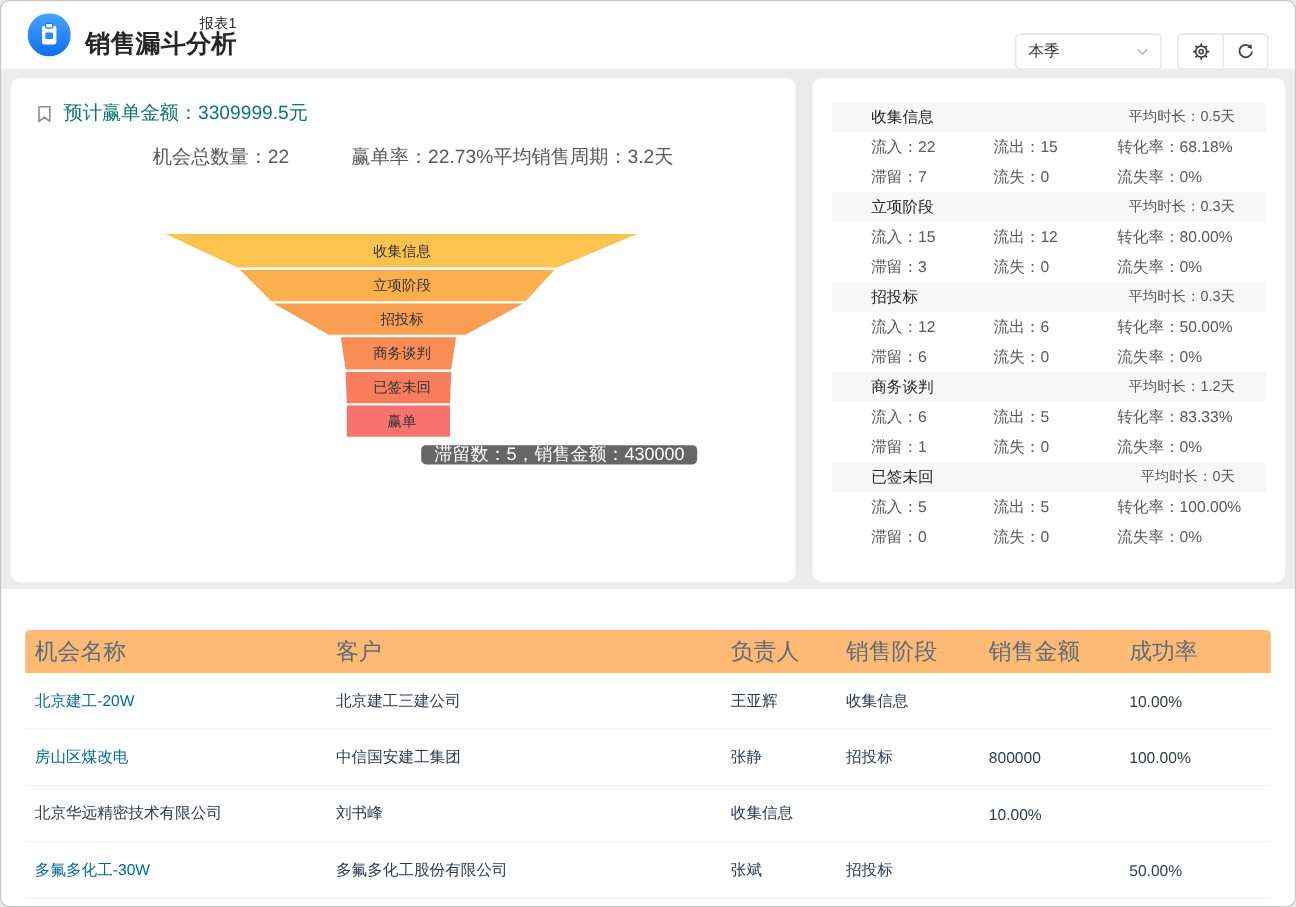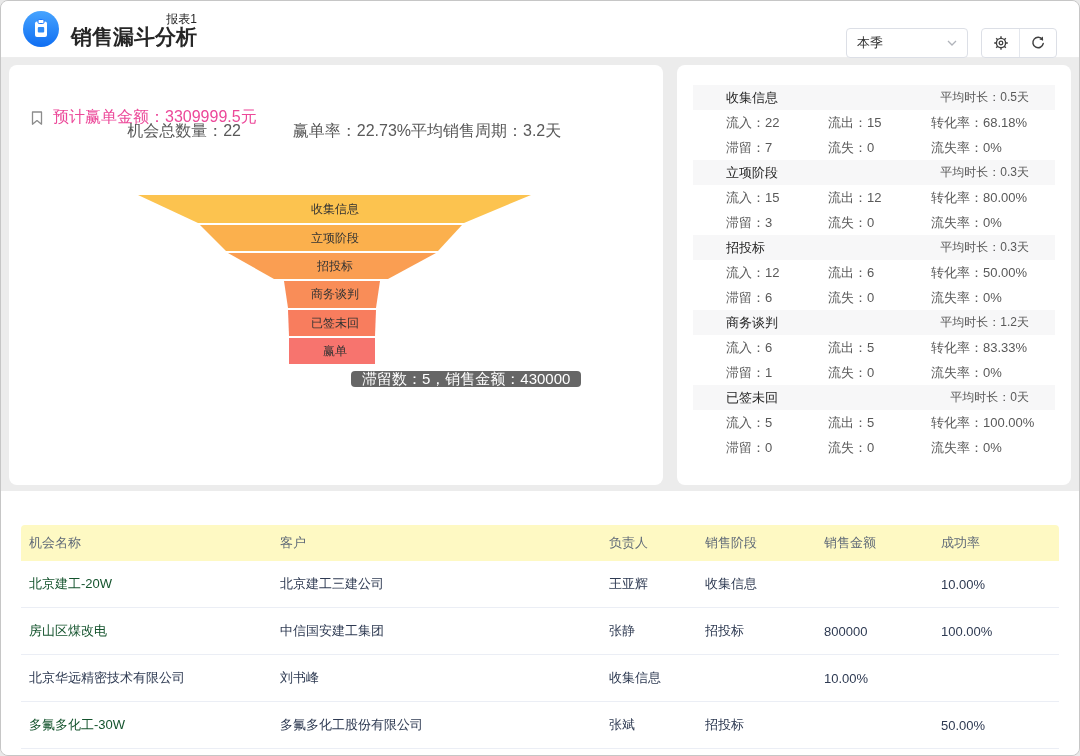--- a/index.html
+++ b/index.html
@@ -47,21 +47,21 @@
   }
   .card-right {
     position:absolute; left:676px; top:64px; width:394px; height:420px;
     background:#fff; border-radius:8px;
   }
 
   
   .headline {
     position:absolute; left:20px; top:19px;
     display:flex; align-items:center; gap:8px;
-    font-size:16px; color:#ec4899;margin-top:23px;
+    font-size:16px; color:#0f766e;
   }
   .stats-row {
     position:absolute; left:20px; top:56px;
     display:flex; font-size:16px; color:#595959;text-align:right;
   }
   .stats-row .stat:nth-child(1){ width:212px; }
   .stats-row .stat:nth-child(2){ width:170px; }
 
   .funnel { position:absolute; left:0; top:0; }
   .funnel text {
@@ -97,28 +97,28 @@
     position:absolute; left:0; top:490px; right:0; height:266px;
     background:#fff;
   }
   .table-inner { margin:34px 20px 0; }
   .thead, .trow {
     display:grid;
     grid-template-columns:251px 329px 96px 119px 117px 1fr;
     align-items:center; padding-left:8px;
   }
   .thead {
-    height:36px; background:#fef9c3; border-radius:4px 4px 0 0;
-    font-size:13px; color:#606a78;
+    height:36px; background:#fdba74; border-radius:4px 4px 0 0;
+    font-size:19px; color:#606a78;
   }
   .trow {
     height:47px; font-size:13px; color:#2e3a52;
     border-bottom:1px solid #ebeef5; background:#fff;
   }
-  .trow .link { color:#14532d; cursor:pointer; }
+  .trow .link { color:#0369a1; cursor:pointer; }
 </style>
 </head>
 <body>
 
 <div class="page">
 
   <div class="topbar">
     <svg class="app-icon" viewBox="0 0 36 36">
       <defs>
         <linearGradient id="appg" x1="0" y1="0" x2="0" y2="1">

